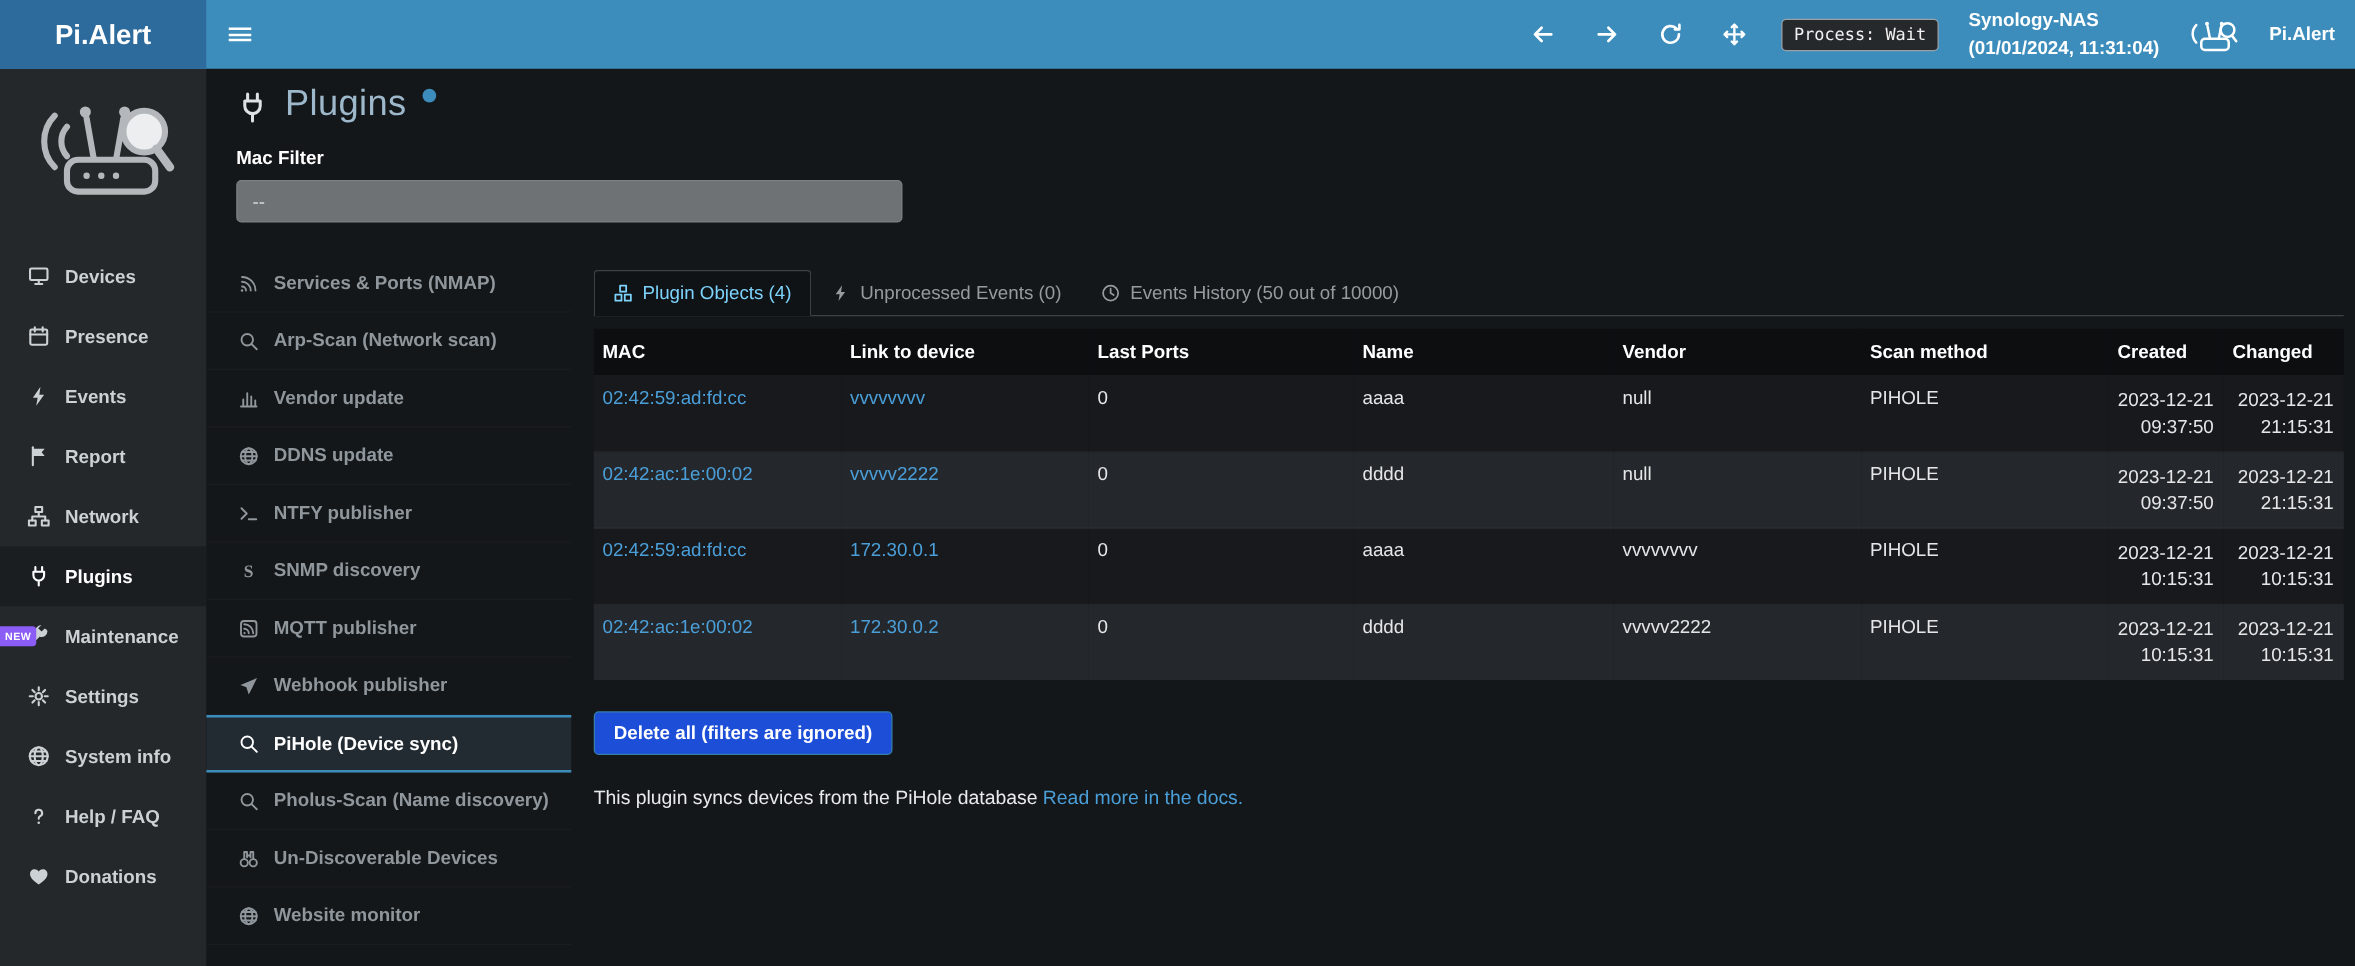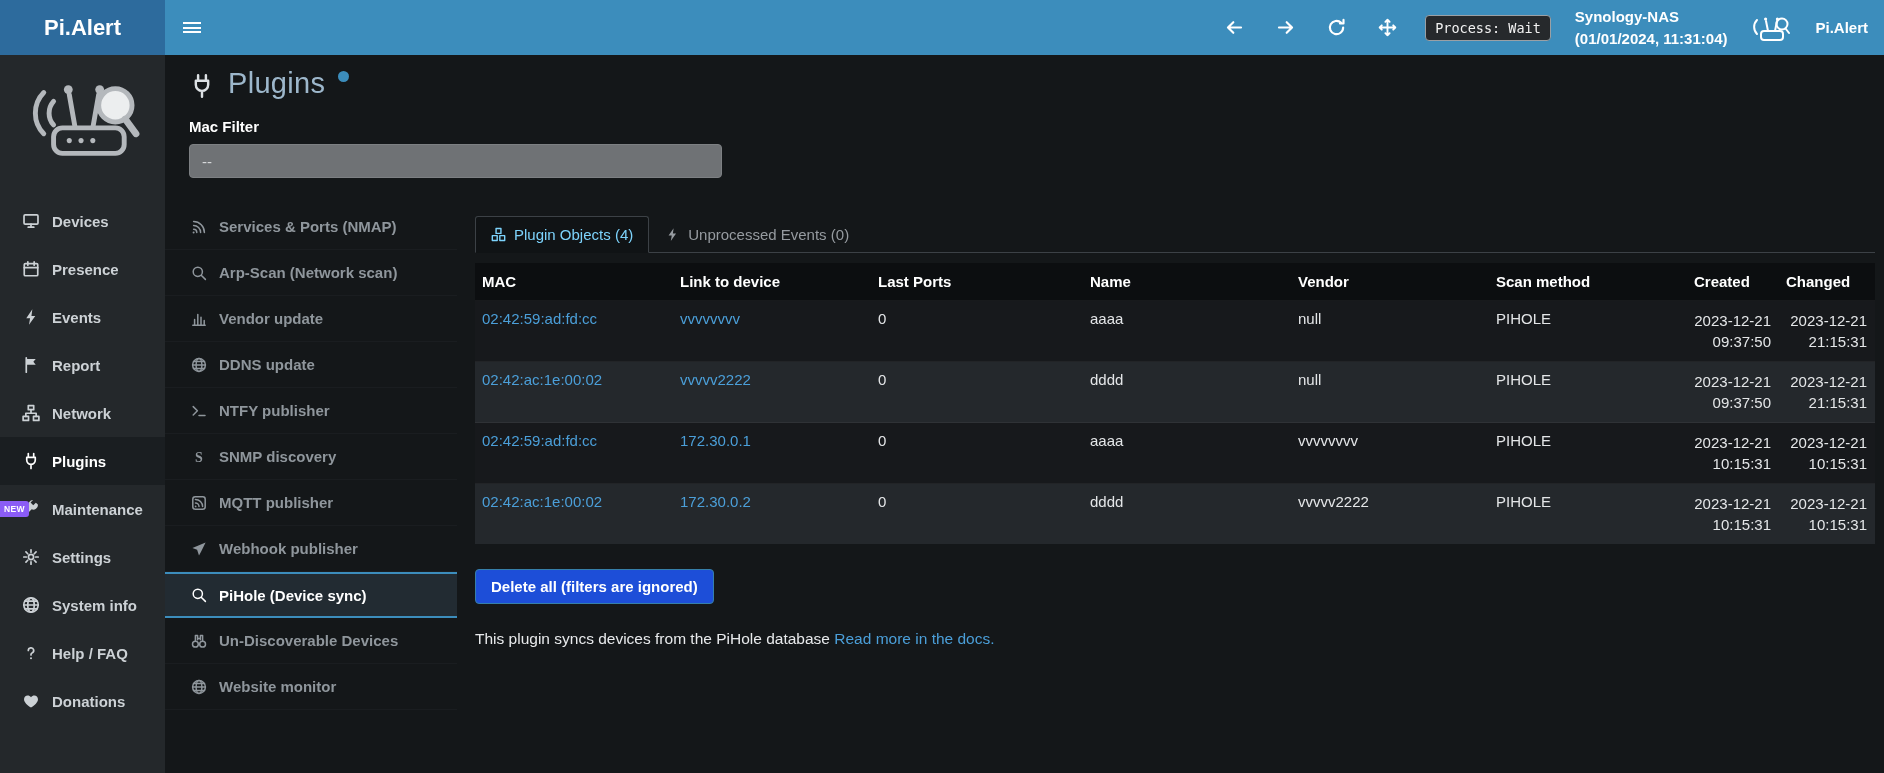--- a/index.html
+++ b/index.html
@@ -356,20 +356,29 @@
             <svg viewBox="0 0 16 16" fill="none" stroke="currentColor" stroke-width="1.5" stroke-linecap="round" stroke-linejoin="round">
               <circle cx="6.8" cy="6.8" r="4.6"></circle>
               <path d="M10.2 10.2 14.4 14.4"></path>
             </svg>
           </span>
           <span class="lbl">PiHole (Device sync)</span>
         </div>
         <div class="plugin-item">
           <span class="ic">
             <svg viewBox="0 0 16 16" fill="none" stroke="currentColor" stroke-width="1.5" stroke-linecap="round" stroke-linejoin="round">
+              <circle cx="6.8" cy="6.8" r="4.6"></circle>
+              <path d="M10.2 10.2 14.4 14.4"></path>
+            </svg>
+          </span>
+          <span class="lbl">Pholus-Scan (Name discovery)</span>
+        </div>
+        <div class="plugin-item">
+          <span class="ic">
+            <svg viewBox="0 0 16 16" fill="none" stroke="currentColor" stroke-width="1.5" stroke-linecap="round" stroke-linejoin="round">
               <circle cx="4.4" cy="11.2" r="2.9"></circle>
               <circle cx="11.6" cy="11.2" r="2.9"></circle>
               <path d="M4.4 8.3V2.6h2.2v4.2M11.6 8.3V2.6H9.4v4.2M7 5.4h2"></path>
             </svg>
           </span>
           <span class="lbl">Un-Discoverable Devices</span>
         </div>
         <div class="plugin-item">
           <span class="ic">
             <svg viewBox="0 0 16 16" fill="none" stroke="currentColor" stroke-width="1.5" stroke-linecap="round" stroke-linejoin="round">
@@ -394,20 +403,29 @@
             </span>
             <span>Plugin Objects (4)</span>
           </div>
           <div class="tab">
             <span class="ic">
               <svg viewBox="0 0 16 16" fill="none" stroke="currentColor" stroke-width="1.5" stroke-linecap="round" stroke-linejoin="round">
                 <path d="M9.2 1.2 3.8 9h3.4l-1 5.8L11.8 7H8.4l.8-5.8z" fill="currentColor" stroke="none"></path>
               </svg>
             </span>
             <span>Unprocessed Events (0)</span>
+          </div>
+          <div class="tab">
+            <span class="ic">
+              <svg viewBox="0 0 16 16" fill="none" stroke="currentColor" stroke-width="1.5" stroke-linecap="round" stroke-linejoin="round">
+                <circle cx="8" cy="8" r="6.4"></circle>
+                <path d="M8 4.2V8l2.6 1.6"></path>
+              </svg>
+            </span>
+            <span>Events History (50 out of 10000)</span>
           </div>
         </div>
 
       <table>
         <thead>
             <tr>
               <th>MAC</th>
               <th>Link to device</th>
               <th>Last Ports</th>
               <th>Name</th>

